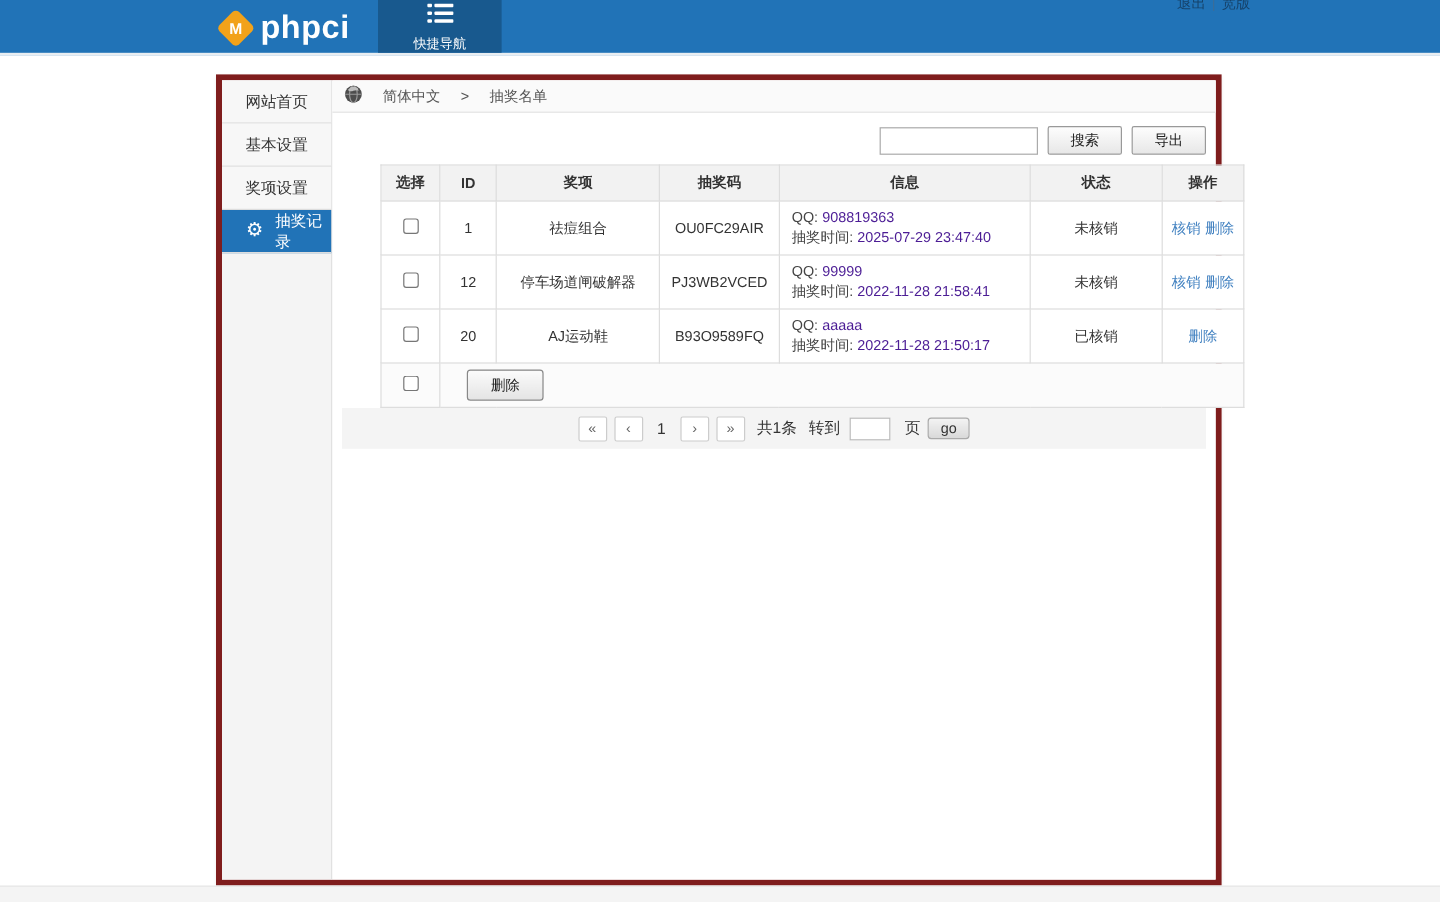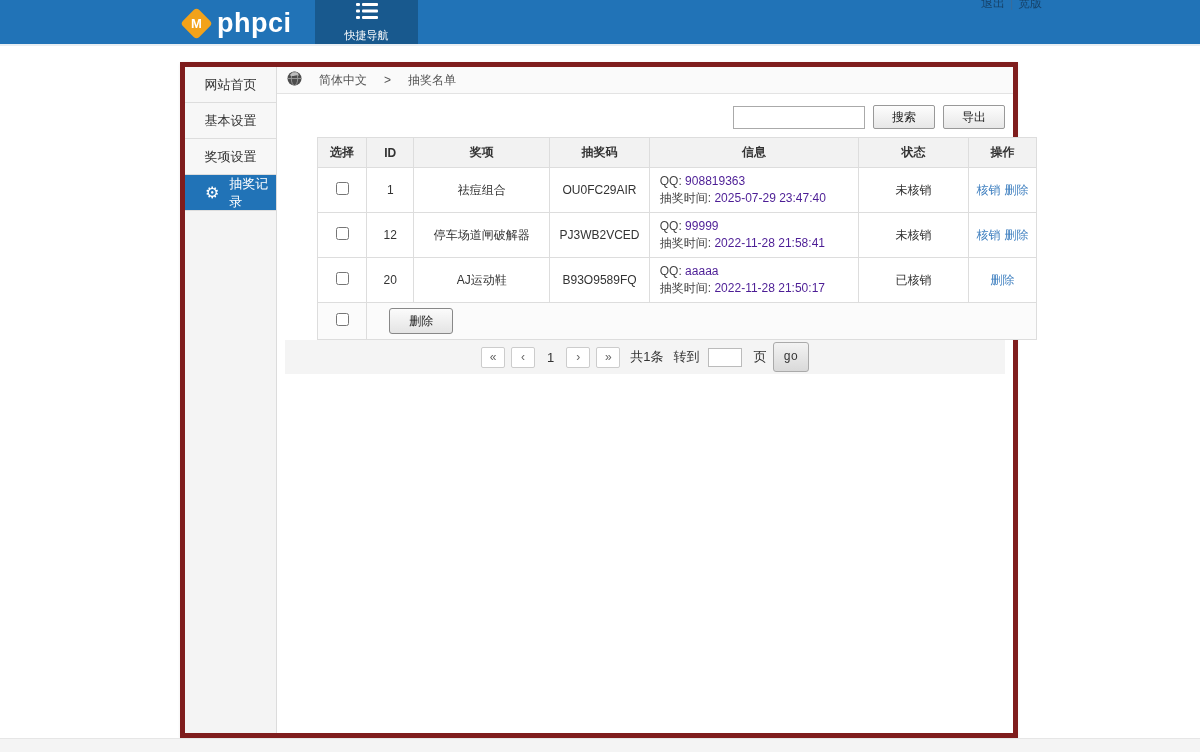--- a/index.html
+++ b/index.html
@@ -60,22 +60,22 @@
   input[type=checkbox] { width:13px; height:13px; cursor:pointer; }
 
   
   .pager { margin:0; height:34px; background:#f4f4f4; display:flex; align-items:center;
     justify-content:center; gap:6px; font-size:13px; color:#333; }
   .pg-btn { min-width:24px; height:21px; background:#fff; border:1px solid #ccc; border-radius:2px;
     color:#666; font-size:12px; cursor:pointer; display:flex; align-items:center; justify-content:center; padding:0 5px; }
   .pg-cur { padding:0 6px; color:#333; }
   .pg-text { margin-left:4px; font-size:13px; }
   .pg-input { width:34px; height:19px; border:1px solid #bbb; background:#fff; margin:0 2px; }
-  .go-btn { height:30px; padding:0 10px; font-size:12px; color:#333; border:1px solid #aaa; border-radius:3px;
-    background:linear-gradient(#f3f3f3,#d9d9d9); cursor:pointer;font-family:Liberation Mono, monospace; }
+  .go-btn { height:18px; padding:0 10px; font-size:12px; color:#333; border:1px solid #aaa; border-radius:3px;
+    background:linear-gradient(#f3f3f3,#d9d9d9); cursor:pointer; }
 </style>
 </head>
 <body>
 
 <div class="topbar">
   <div class="logo">
     <span class="logo-diamond">
       <span class="logo-m">M</span>
     </span>
     <span class="logo-text">phpci</span>

